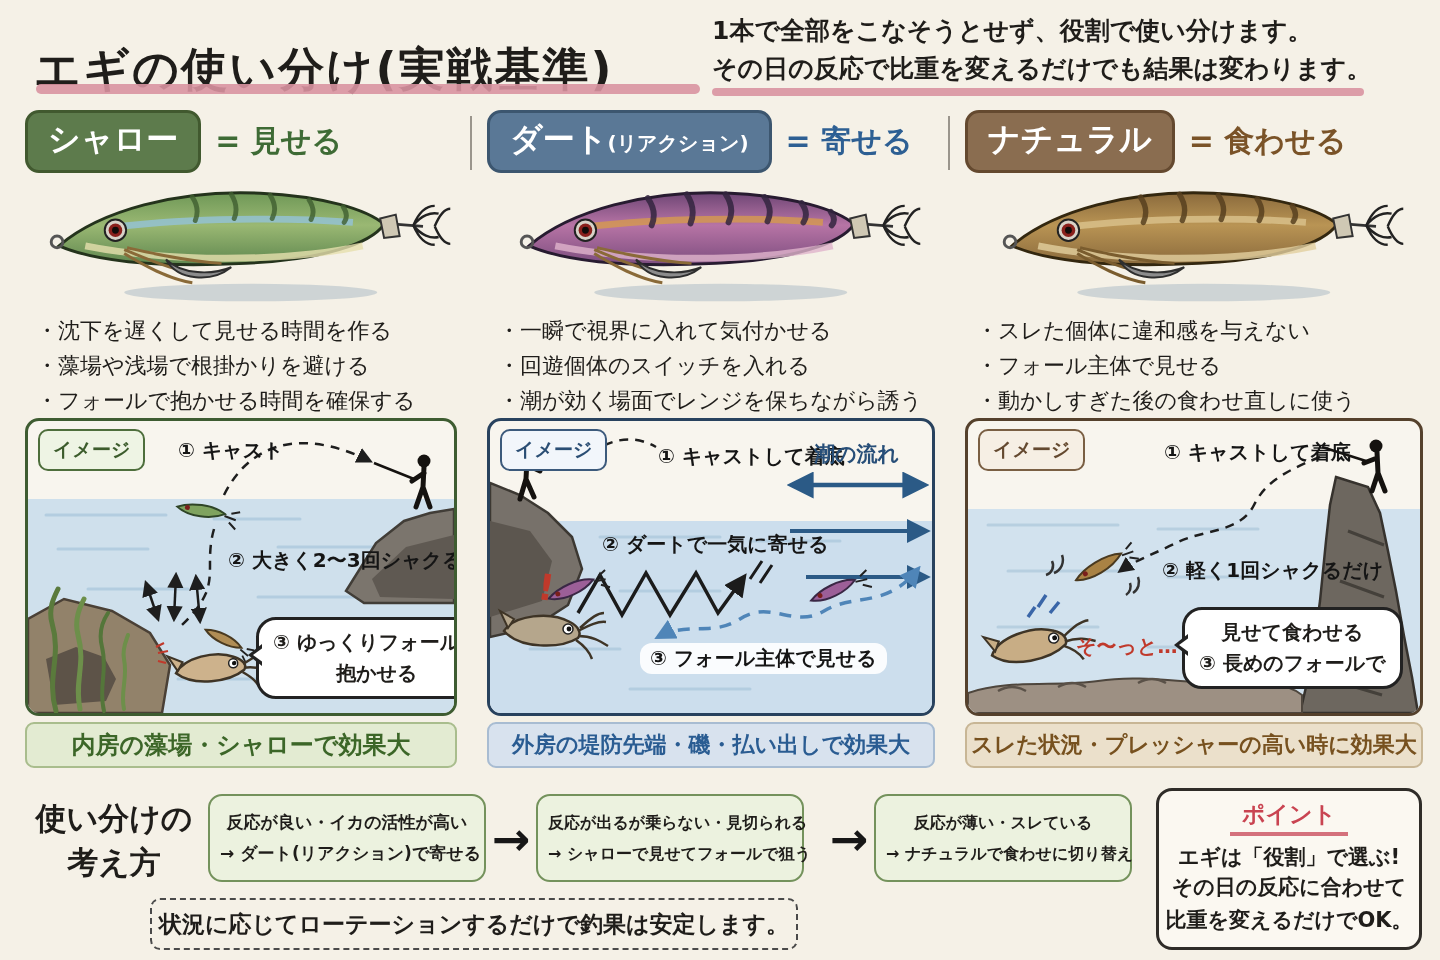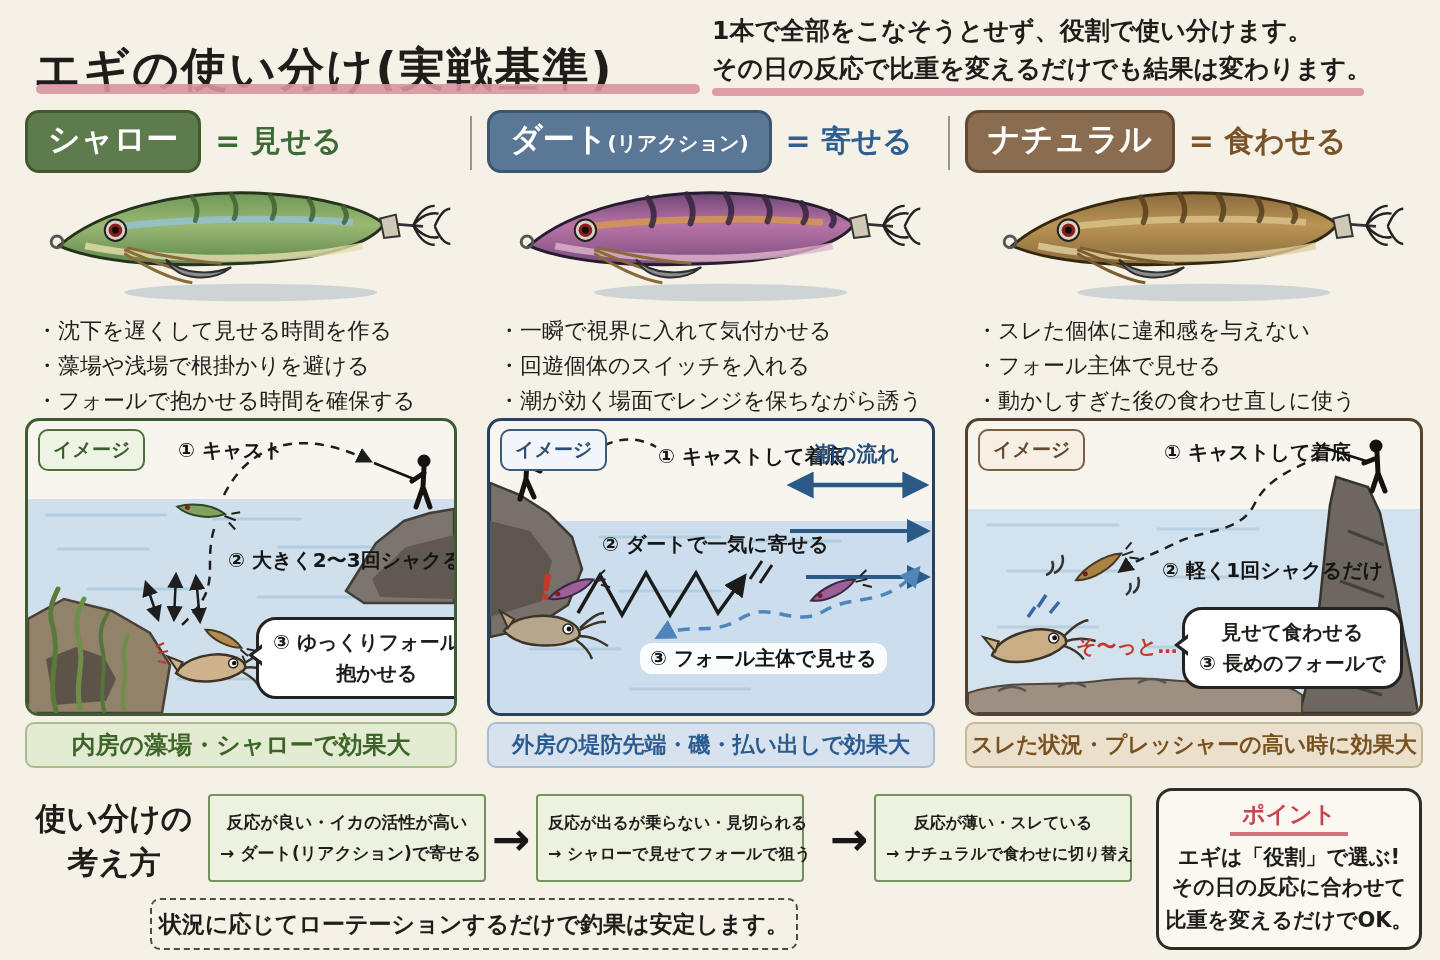--- a/index.html
+++ b/index.html
@@ -49,21 +49,21 @@
   .bubble::after{content:"";position:absolute;left:-14px;top:27px;border:8px solid transparent;border-right:11px solid #fff;}
   .effect{position:absolute;top:612px;left:0;right:0;height:42px;border-radius:9px;
           display:flex;align-items:center;justify-content:center;font-weight:800;white-space:nowrap;}
   .c1 .effect{background:#e3ebd2;border:2px solid #a9bd8d;color:#3c6628;font-size:24px;}
   .c2 .effect{background:#d8e2ee;border:2px solid #a8bcd2;color:#2a5c92;font-size:22px;}
   .c3 .effect{background:#ebe0cb;border:2px solid #c8b695;color:#77511f;font-size:22px;}
   
   .flow-label{position:absolute;left:28px;top:796px;width:172px;text-align:center;
               font-size:31px;font-weight:800;line-height:44px;}
   .fbox{position:absolute;top:794px;height:88px;border:2.5px solid #74925c;background:#ecf2df;
-        border-radius:4px;display:flex;flex-direction:column;justify-content:center;
+        border-radius:14px;display:flex;flex-direction:column;justify-content:center;
         padding:0 10px;box-sizing:border-box;text-align:center;font-weight:700;
         font-size:16px;line-height:31px;white-space:nowrap;}
   .fb1{left:208px;width:278px;font-size:17px;}
   .fb2{left:536px;width:268px;}
   .fb3{left:874px;width:258px;}
   .farrow{position:absolute;top:812px;font-size:46px;font-weight:800;color:#171717;}
   .fa1{left:492px;} .fa2{left:830px;}
   .point-box{position:absolute;left:1156px;top:788px;width:266px;height:162px;border:3px solid #2f2c28;
              border-radius:16px;background:#fbf8f1;box-sizing:border-box;text-align:center;padding-top:8px;}
   .point-title{display:inline-block;font-size:23px;font-weight:800;color:#c94451;

